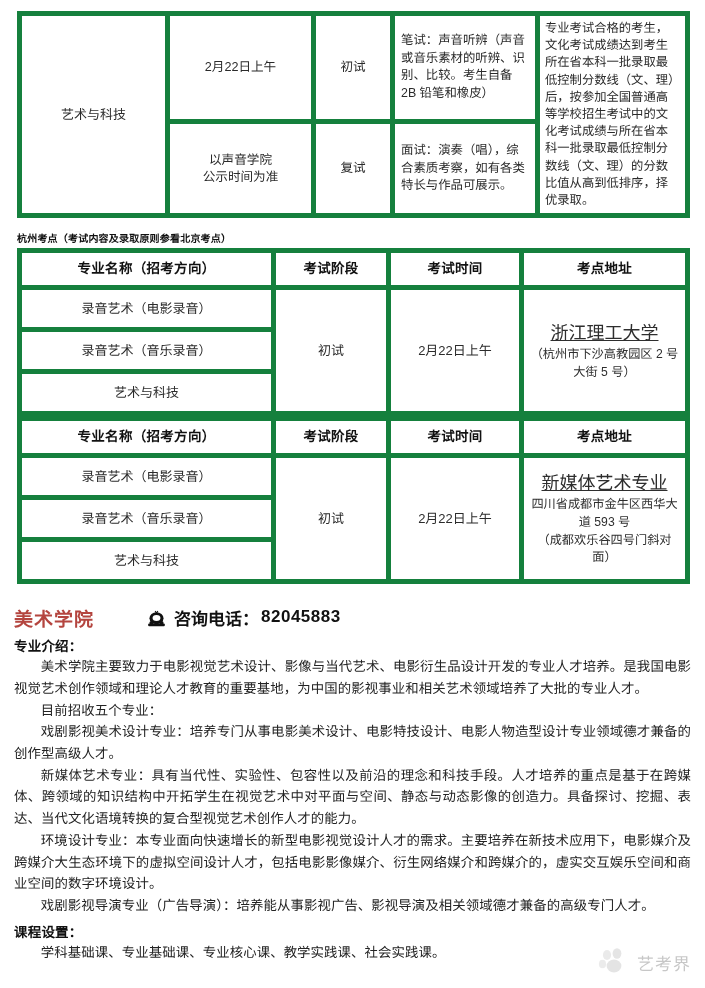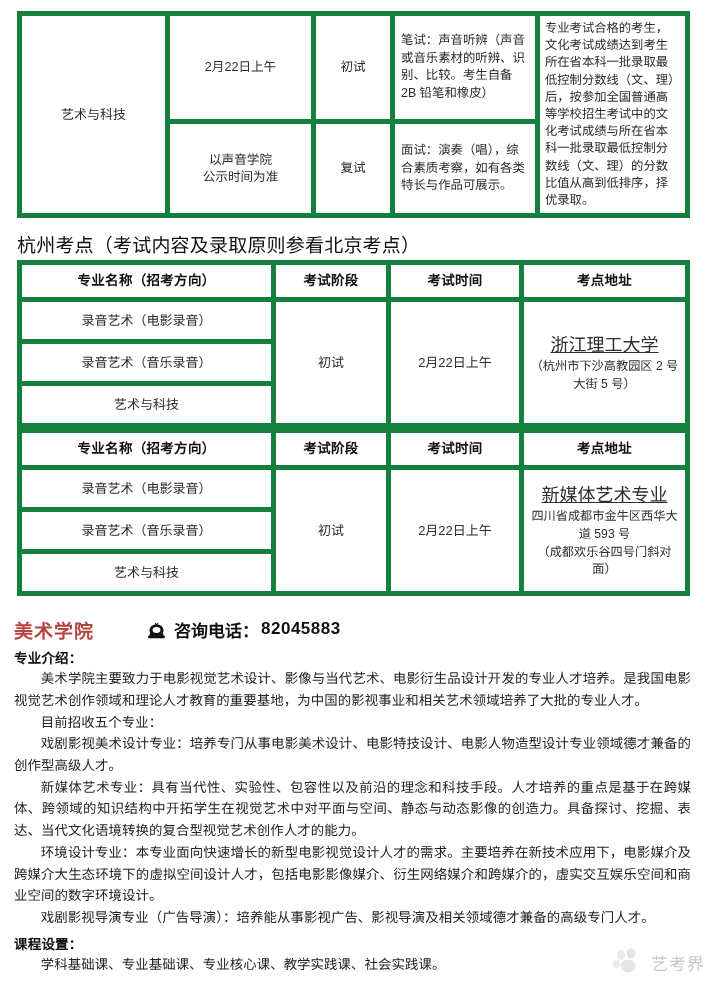--- a/index.html
+++ b/index.html
@@ -80,22 +80,22 @@
     text-align: left;
     font-size: 12.3px;
     line-height: 1.40;
     padding: 4px 5px;
   }
   #table-top tr.r1 td { height: 58px; }
   #table-top tr.r2 td { height: 60px; }
 
   
   .site-heading {
-    font-size: 19px;
-    font-weight: normal;
+    font-size: 10px;
+    font-weight: bold;
     color: #111;
     margin: 12px 0 3px 17px;
     letter-spacing: .2px;
   }
 
   
   .site-table .c-major  { width: 239px; }
   .site-table .c-stage  { width: 100px; }
   .site-table .c-time   { width: 118px; }
   .site-table .c-addr   { width: auto; }
@@ -173,21 +173,21 @@
     color: #232323;
     margin: 0 14px 0 14px;
     text-indent: 2em;
     text-align: justify;
     letter-spacing: .1px;
   }
 
   
   .watermark {
     position: absolute;
-    right: 0;
+    right: 14px;
     bottom: 22px;
     display: flex;
     align-items: center;
     opacity: .55;
     pointer-events: none;
   }
   .wm-mark { width: 34px; height: 30px; margin-right: 5px; }
   .wm-text {
     font-size: 17px;
     color: #9a9a9a;

